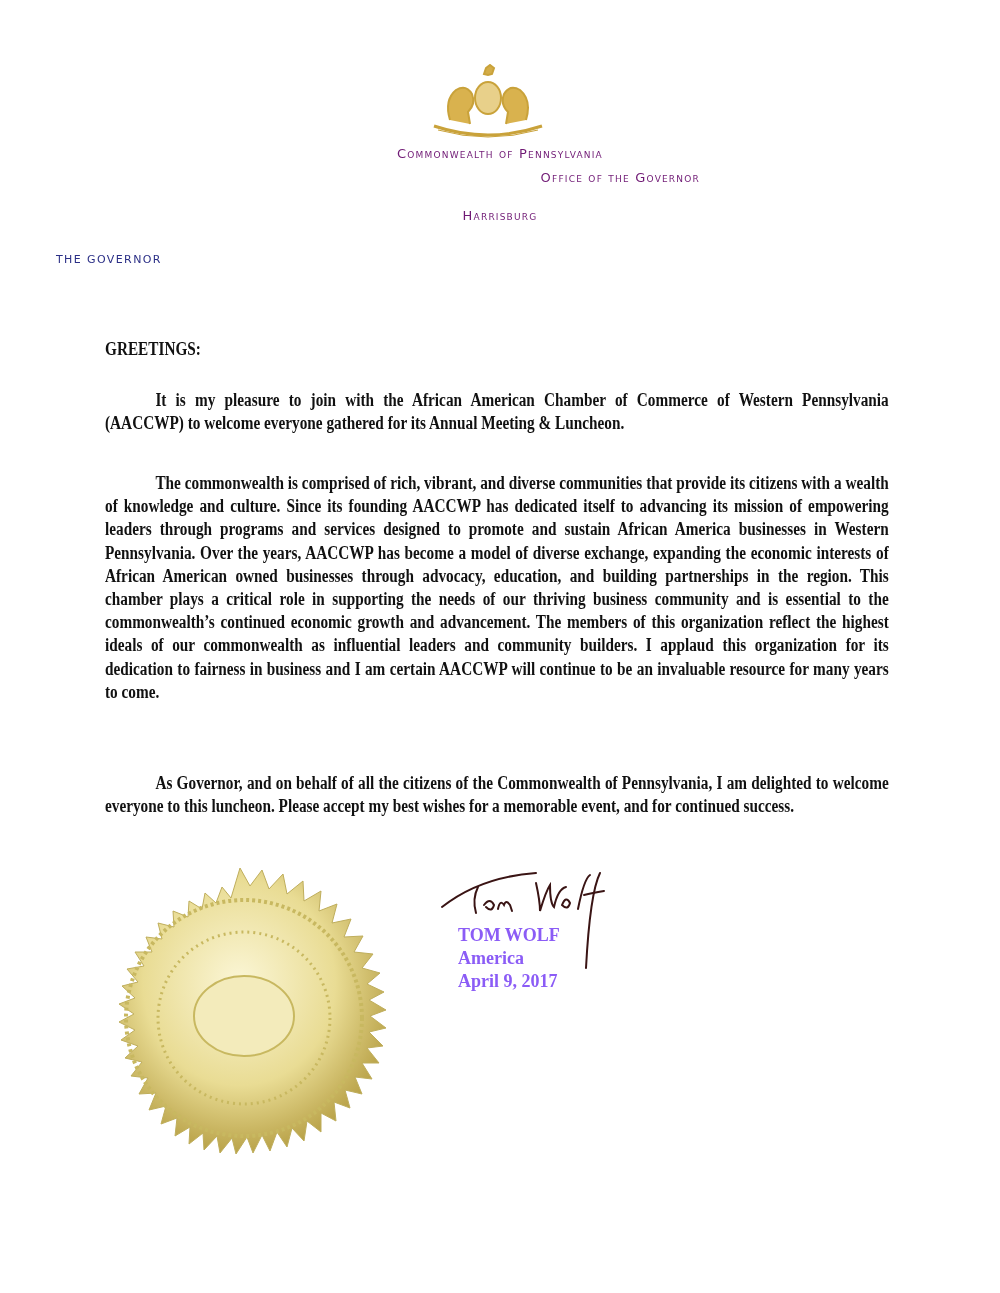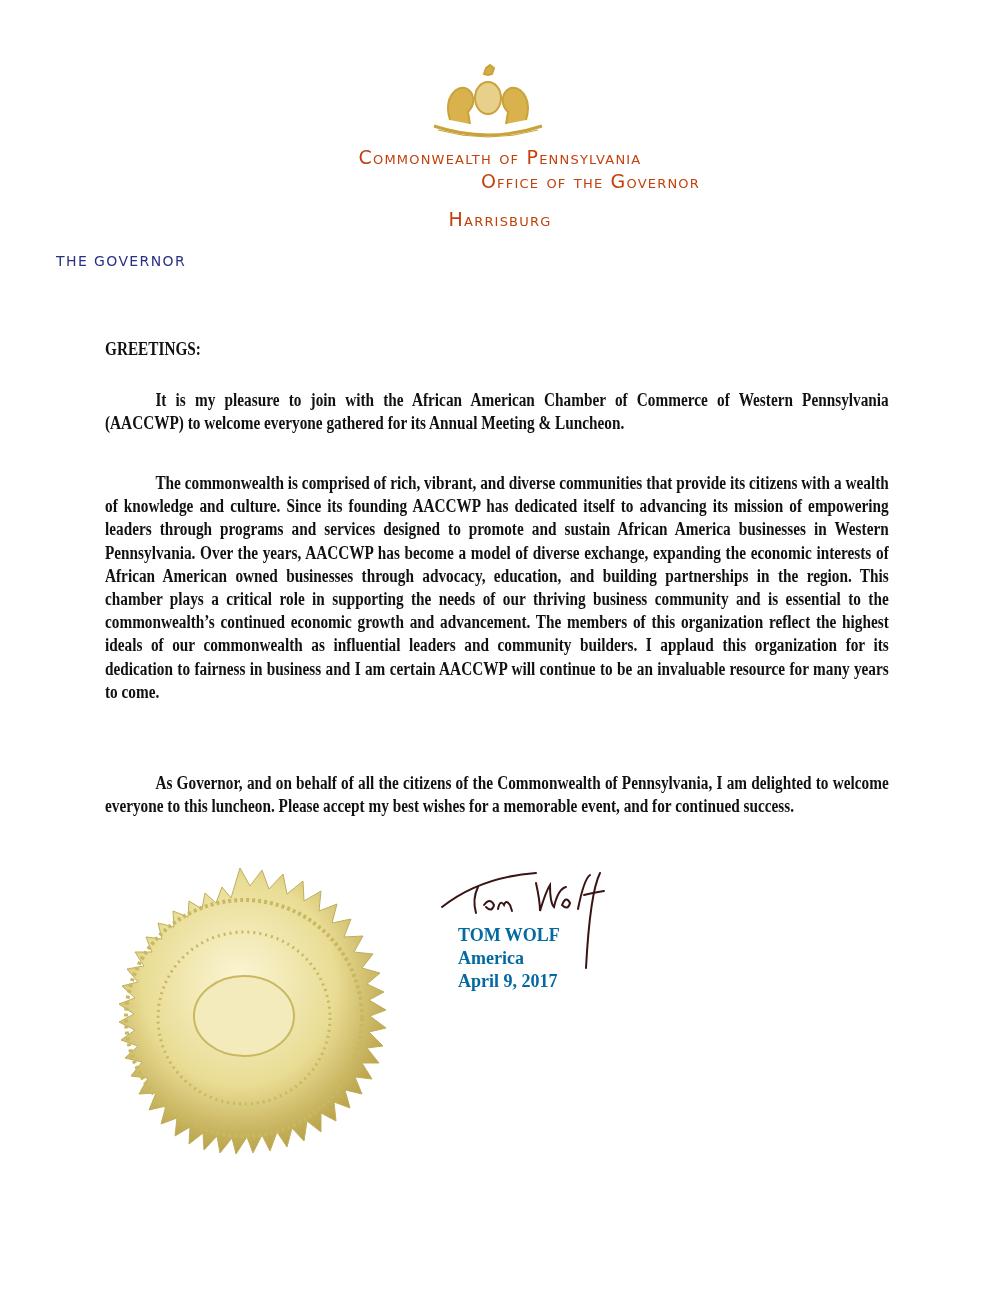--- a/index.html
+++ b/index.html
@@ -1,36 +1,36 @@
 <!DOCTYPE html>
 <html><head>
 <meta charset="utf-8">
 <style>
   html, body { margin: 0; padding: 0; background: #ffffff; }
   body { width: 1000px; height: 1293px; position: relative; overflow: hidden; }
   .crest { position: absolute; left: 428px; top: 64px; width: 120px; height: 78px; }
   .letterhead { position: absolute; left: 300px; width: 400px; text-align: center;
-    font-family: "DejaVu Sans", sans-serif; color: #c2410c; font-variant: small-caps;
-    letter-spacing: 1.2px; font-size: 19px; }
+    font-family: "DejaVu Sans", sans-serif; color: #701a75; font-variant: small-caps;
+    letter-spacing: 1.2px; font-size: 13px; }
   .lh1 { top: 146px; }
   .lh2 { top: 170px; text-align: right; }
   .lh3 { top: 208px; }
   .gov-label { position: absolute; left: 56px; top: 253px; font-family: "DejaVu Sans", sans-serif;
-    font-size: 14px; color: #2b2f86; letter-spacing: 1.4px; }
+    font-size: 11px; color: #2b2f86; letter-spacing: 1.4px; }
   .body-text { position: absolute; left: 105px; width: 784px; font-family: "Liberation Serif", serif;
     font-weight: bold; font-size: 18.2px; line-height: 23.2px; color: #111; text-align: justify;
     transform: scaleX(0.84); transform-origin: left top; width: 933px; }
   .greeting { top: 338px; }
   .p1 { top: 389px; }
   .p2 { top: 472px; }
   .p3 { top: 772px; }
   .indent { text-indent: 60px; }
   .signature { position: absolute; left: 440px; top: 865px; width: 180px; height: 105px; }
   .sig-block { position: absolute; left: 458px; top: 924px; font-family: "Liberation Serif", serif;
-    font-weight: bold; font-size: 18px; line-height: 23px; color: #0369a1; }
+    font-weight: bold; font-size: 18px; line-height: 23px; color: #8b5cf6; }
   .seal { position: absolute; left: 86px; top: 866px; width: 308px; height: 308px; }
 </style>
 </head>
 <body>
 
 <svg class="crest" viewBox="0 0 120 78">
   <g fill="none" stroke="#c9a23a" stroke-width="2">
     <path d="M58 4 l4 -3 l4 3 l-2 6 l-4 1 l-4 -1 z" fill="#d4ad48"></path>
     <ellipse cx="60" cy="34" rx="13" ry="16" fill="#e8d08a"></ellipse>
     <path d="M22 56 q-6 -20 6 -30 q10 -6 16 4 q4 10 -4 18 l2 12" fill="#d9b24e"></path>

